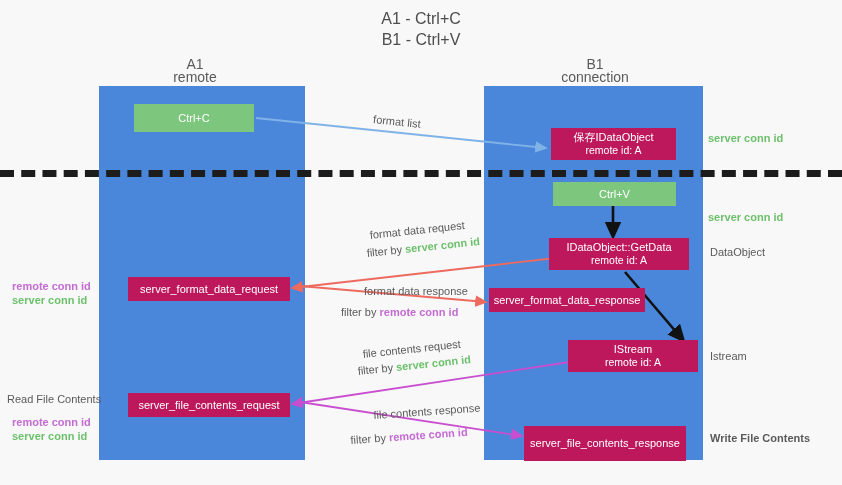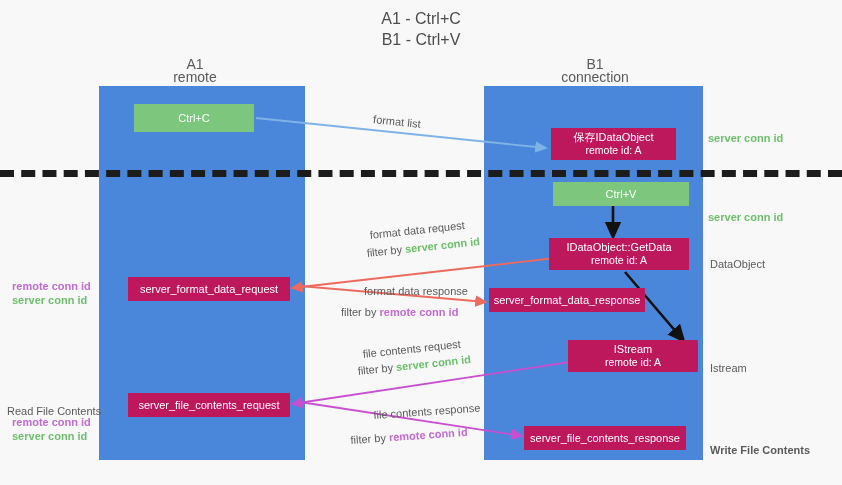--- a/index.html
+++ b/index.html
@@ -30,21 +30,21 @@
   .box.orange{background:#be185d;}
   .box .l2{font-size:10.5px;}
   .ann{
     position:absolute;font-size:11px;line-height:14px;white-space:nowrap;
   }
   .ann.rot{transform-origin:left top;}
   .grey{color:#5a5a5a;}
   .green-t{color:#6cc06c;font-weight:bold;}
   .purple-t{color:#c46bd4;font-weight:bold;}
   .side{position:absolute;font-size:11px;line-height:15px;white-space:nowrap;}
-  .side.greylbl{color:#5a5a5a;margin-top:12px;}
+  .side.greylbl{color:#5a5a5a;}
   .bold-green{color:#6cc06c;font-weight:bold;}
   .bold-purple{color:#c46bd4;font-weight:bold;}
   .dash{
     position:absolute;left:0;width:842px;height:0;border-top:7px dashed #1c1c1c;
   }
 </style>
 </head>
 <body>
 
 <div id="stage">
@@ -101,21 +101,21 @@
 
   <div class="box green" style="left:134px;top:104px;width:120px;height:28px;">
     <div>Ctrl+C</div>
   </div>
 
   <div class="box orange" style="left:551px;top:128px;width:125px;height:32px;">
     <div>保存IDataObject</div>
     <div class="l2">remote id: A</div>
   </div>
 
-  <div class="box green" style="left:553px;top:182px;width:136px;height:24px;">
+  <div class="box green" style="left:553px;top:182px;width:123px;height:24px;">
     <div>Ctrl+V</div>
   </div>
 
   <div class="box orange" style="left:549px;top:238px;width:140px;height:32px;">
     <div>IDataObject::GetData</div>
     <div class="l2">remote id: A</div>
   </div>
 
   <div class="box orange" style="left:128px;top:277px;width:162px;height:24px;">
     <div>server_format_data_request</div>
@@ -127,21 +127,21 @@
 
   <div class="box orange" style="left:568px;top:340px;width:130px;height:32px;">
     <div>IStream</div>
     <div class="l2">remote id: A</div>
   </div>
 
   <div class="box orange" style="left:128px;top:393px;width:162px;height:24px;">
     <div>server_file_contents_request</div>
   </div>
 
-  <div class="box orange" style="left:524px;top:426px;width:162px;height:24px;">
+  <div class="box orange" style="left:524px;top:426px;width:162px;height:35px;">
     <div>server_file_contents_response</div>
   </div>
 
   <div class="ann rot grey" style="left:374px;top:112px;transform:rotate(6deg);">format list</div>
 
   <div class="ann rot grey" style="left:369px;top:228px;transform:rotate(-6deg);">format data request</div>
   <div class="ann rot" style="left:366px;top:246px;transform:rotate(-6deg);">
     <span class="grey">filter by </span><span class="green-t">server conn id</span>
   </div>
 

